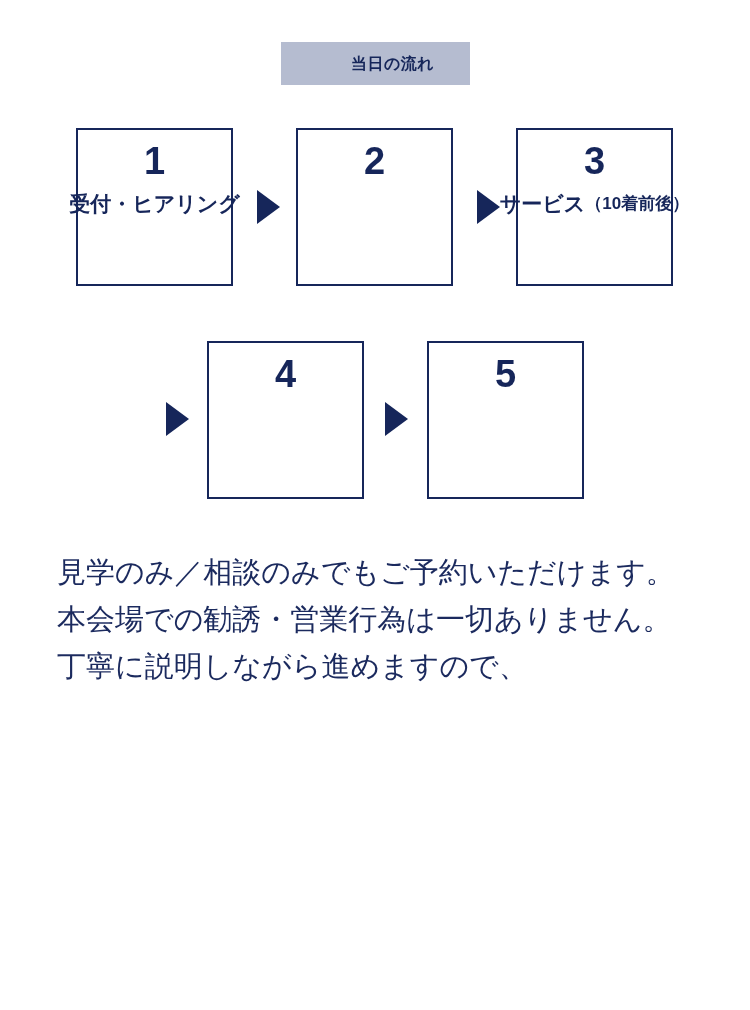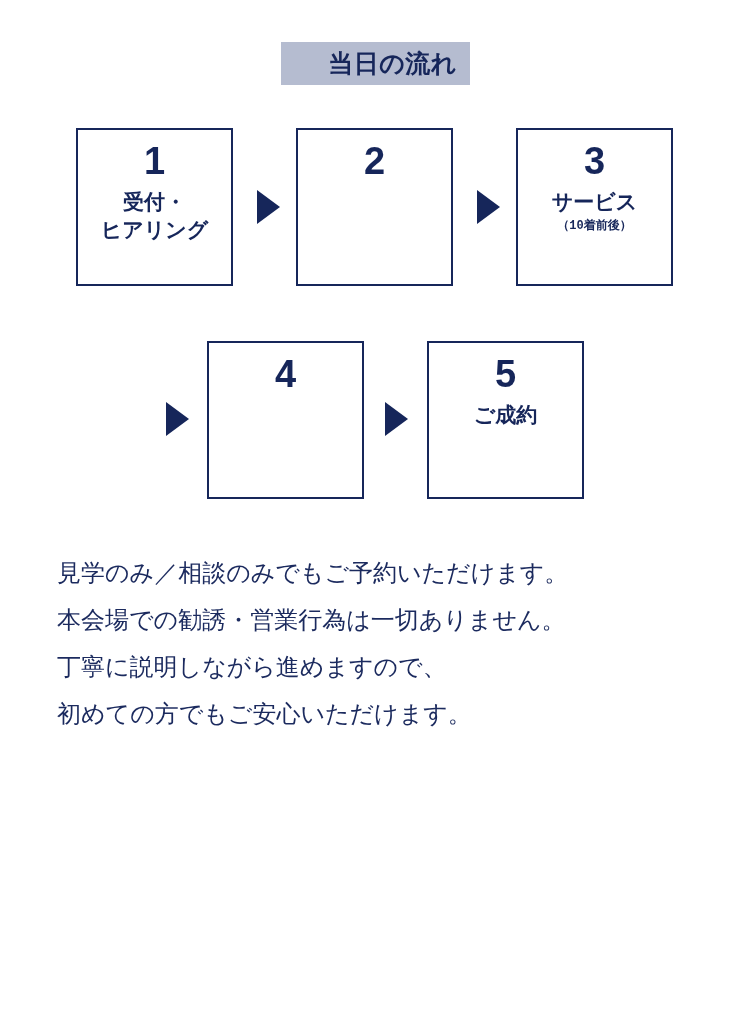--- a/index.html
+++ b/index.html
@@ -23,21 +23,21 @@
     top: 42px;
     width: 189px;
     height: 43px;
     background: #b5bcd0;
     display: flex;
     align-items: center;
     justify-content: center;
   }
   .banner-text {
     color: #16265a;
-    font-size: 25px;
+    font-size: 16px;
     font-weight: bold;
     letter-spacing: 0.5px;
     line-height: 1;
     margin-left: 34px;
   }
 
   
   .flow {
     position: absolute;
     left: 0;
@@ -61,40 +61,39 @@
   }
   .step-num {
     color: #16265a;
     font-size: 38px;
     font-weight: bold;
     line-height: 1.05;
     margin-bottom: 8px;
   }
   .step-lines {
     display: flex;
-    flex-direction: column;
+    flex-direction: row;
     align-items: center;
     justify-content: center;
     width: 100%;
-    font-family: Liberation Mono, monospace;
   }
   .step-line {
     color: #16265a;
     font-size: 21px;
     font-weight: bold;
     line-height: 1.35;
     white-space: nowrap;
     text-align: center;
   }
   .step-line.condensed {
     font-size: 20px;
     transform: scaleX(0.93);
   }
   .step-line.small {
-    font-size: 12px;
+    font-size: 17px;
   }
 
   
   #box-1 { left: 76px;  top: 128px; }
   #box-2 { left: 296px; top: 128px; }
   #box-3 { left: 516px; top: 128px; }
   #box-4 { left: 207px; top: 341px; }
   #box-5 { left: 427px; top: 341px; }
 
   
@@ -113,21 +112,21 @@
 
   
   .notes {
     position: absolute;
     left: 57px;
     top: 549px;
     width: 660px;
   }
   .note-line {
     color: #1b2a5e;
-    font-size: 24px;
+    font-size: 29px;
     line-height: 47px;
     white-space: nowrap;
     letter-spacing: 0px;
   }
 </style>
 </head>
 <body>
 
 <div class="banner">
   <span class="banner-text">当日の流れ</span>
@@ -162,25 +161,21 @@
   <div class="arrow" id="arrow-3"></div>
 
   <div class="step-box" id="box-4">
     <div class="step-num">4</div>
   </div>
 
   <div class="arrow" id="arrow-4"></div>
 
   <div class="step-box" id="box-5">
     <div class="step-num">5</div>
-    <div class="step-lines">
-      <div class="step-line">ご成約</div>
-    </div>
   </div>
 
 </div>
 
 <div class="notes">
   <div class="note-line">見学のみ／相談のみでもご予約いただけます。</div>
   <div class="note-line">本会場での勧誘・営業行為は一切ありません。</div>
   <div class="note-line">丁寧に説明しながら進めますので、</div>
-  <div class="note-line">初めての方でもご安心いただけます。</div>
 </div>
 
 </body></html>

